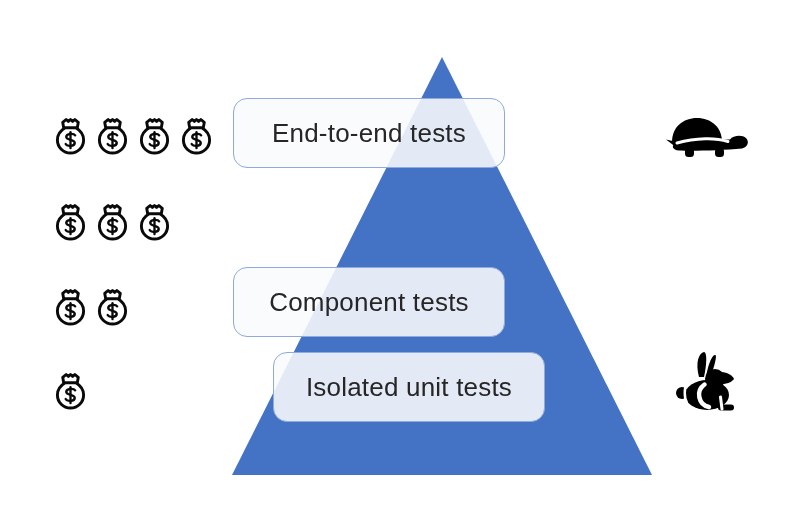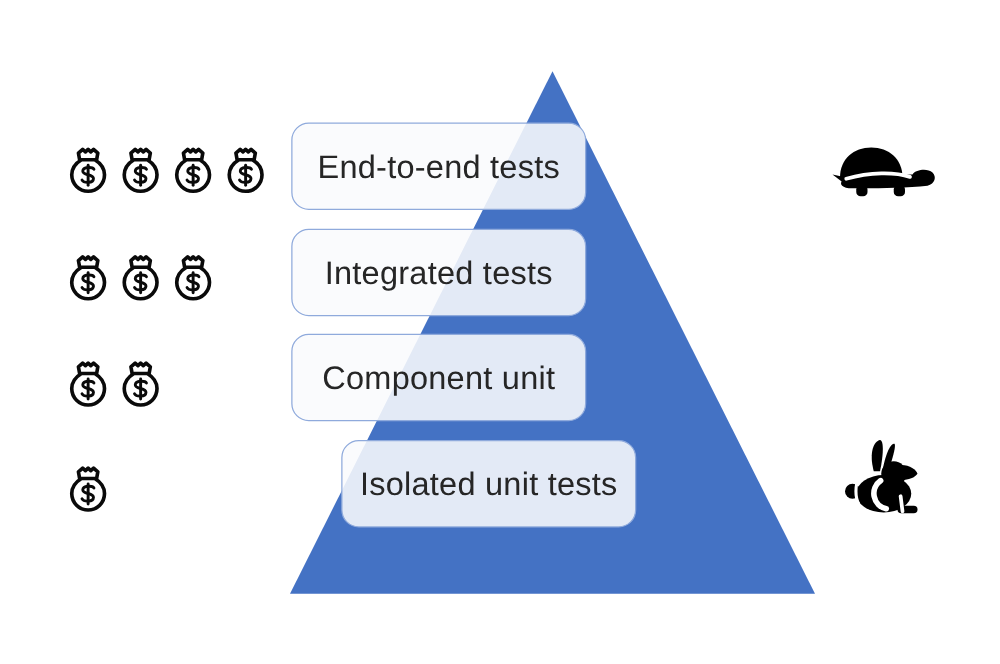--- a/index.html
+++ b/index.html
@@ -8,21 +8,21 @@
     background: #ffffff;
     position: relative;
     overflow: hidden;
     font-family: "Liberation Sans", sans-serif;
   }
   .stage { position: absolute; inset: 0; }
   svg.pyramid-svg { position: absolute; left: 0; top: 0; }
 
   .level-box {
     position: absolute;
-    left: 233px; width: 236px; height: 70px;
+    left: 233px; width: 272px; height: 70px;
     box-sizing: border-box;
     border: 1.5px solid #8faadc;
     border-radius: 14px;
     background: rgba(249,250,253,0.88);
     display: flex; align-items: center; justify-content: center;
     font-size: 26px;
     color: #262626;
     white-space: nowrap;
     letter-spacing: 0.2px;
   }
@@ -52,25 +52,22 @@
 
 <div class="stage">
 
   <svg class="pyramid-svg" width="800" height="531" viewBox="0 0 800 531">
     <polygon points="442,57 232,475 652,475" fill="#4472c4"></polygon>
   </svg>
 
   <div class="level-box box-1" style="border-color: rgb(143, 170, 220);">
     <span>End-to-end tests</span>
   </div>
-  <div class="level-box box-2" style="border-color: rgb(143, 170, 220);">
-    <span>Integrated tests</span>
-  </div>
   <div class="level-box box-3" style="border-color: rgb(143, 170, 220);">
-    <span>Component unit</span>
+    <span>Component tests</span>
   </div>
   <div class="level-box box-4" style="border-color: rgb(143, 170, 220);">
     <span>Isolated unit tests</span>
   </div>
 
   <div class="bag-row row-1" style="color: rgb(10, 10, 10);">
     <svg class="bag" viewBox="0 0 34 44">
       <g fill="none" stroke="currentColor" stroke-width="3" stroke-linejoin="round" stroke-linecap="round">
         <path d="M10 13 L9 7.5 L12.5 4.5 L14.8 6.5 L17 4.5 L19.2 6.5 L21.5 4.5 L25 7.5 L24 13"></path>
         <path d="M11.5 13 L22.5 13 C27.5 16 30.5 20.5 30.5 25.5 C30.5 33 24.5 39 17 39 C9.5 39 3.5 33 3.5 25.5 C3.5 20.5 6.5 16 11.5 13 Z"></path>

